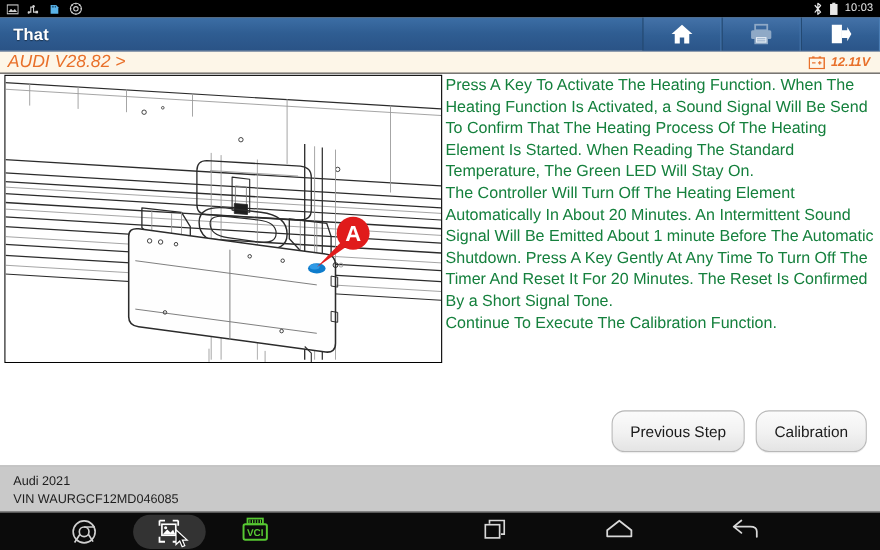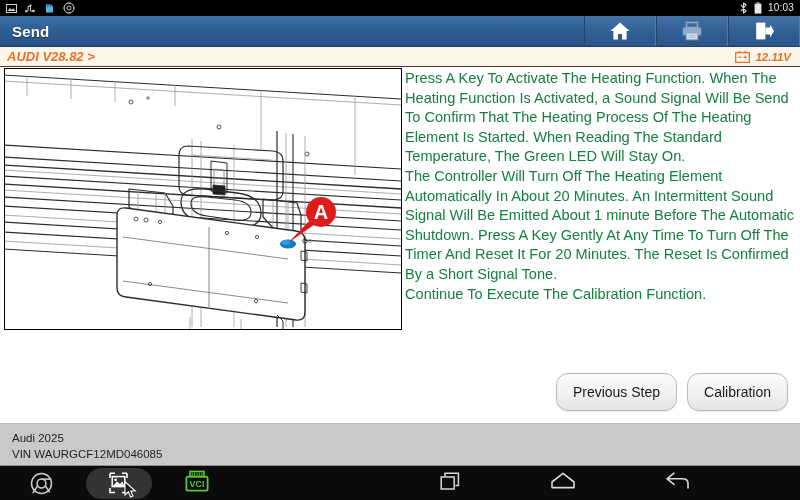--- a/index.html
+++ b/index.html
@@ -51,21 +51,21 @@
   .tb-btn.disabled { cursor: default; }
 
   
   .cribbar {
     position: absolute; top: 47px; left: 0; width: 800px; height: 20px;
     background: #fdf6e8;
     border-bottom: 1px solid #3f3f3f;
     display: flex; align-items: center;
   }
   .crumb {
-    color: #e8702a; font-size: 13px; font-style: italic; font-weight: bold;
+    color: #e8702a; font-size: 16px; font-style: italic; font-weight: normal;
     margin-left: 7px; cursor: pointer; white-space: nowrap;
   }
   .volt-wrap { margin-left: auto; display: flex; align-items: flex-start; gap: 5px; margin-right: 9px; }
   .volt {
     color: #e8702a; font-size: 11.5px; font-style: italic; font-weight: bold;
     white-space: nowrap;
   }
 
   
   .content {
@@ -110,21 +110,21 @@
     border-top: 1px solid #bdbdbd;
     padding: 6px 0 0 12px;
   }
   .vehinfo div { font-size: 11.5px; color: #1e1e1e; line-height: 16px; }
 
   
   .navbar {
     position: absolute; top: 465px; left: 0; width: 800px; height: 35px;
     background: #0b0b0b;
     border-top: 1px solid #8e8e8e;
-    display: flex; align-items: center;
+    display: flex; align-items: center; padding-left: 35px;
   }
   .nav-left { display: flex; align-items: center; gap: 0px; padding-left: 2px; }
   .nav-slot {
     width: 78px; height: 33px;
     display: flex; align-items: center; justify-content: center;
     cursor: pointer; position: relative;
   }
   .nav-slot.pressed::before {
     content: ""; position: absolute; left: 6px; right: 6px; top: 1px; bottom: 1px;
     background: #333333; border-radius: 16px;
@@ -168,21 +168,21 @@
       </svg>
       <svg class="sb-ico" width="8" height="12" viewBox="0 0 8 12">
         <rect x="2.6" y="0.4" width="2.8" height="1.2" fill="#e8e8e8"></rect>
         <rect x="0.6" y="1.6" width="6.8" height="10" fill="#e8e8e8"></rect>
       </svg>
       <span class="sb-time">10:03</span>
     </div>
   </div>
 
   <div class="titlebar">
-    <span class="app-title">Send</span>
+    <span class="app-title">That</span>
     <div class="tb-actions">
       <div class="tb-btn">
         <svg width="22" height="20" viewBox="0 0 22 20">
           <path d="M11 1.5 L20.5 10 L17.6 10 L17.6 18.5 L13 18.5 L13 13 L9 13 L9 18.5 L4.4 18.5 L4.4 10 L1.5 10 Z" fill="#ffffff"></path>
         </svg>
       </div>
       <div class="tb-btn disabled">
         <svg width="22" height="20" viewBox="0 0 22 20">
           <rect x="5.5" y="1.5" width="11" height="5" fill="none" stroke="#8fa9c6" stroke-width="1.6"></rect>
           <rect x="1.8" y="6.5" width="18.4" height="8" rx="1.4" fill="#8fa9c6"></rect>
@@ -317,21 +317,21 @@
 The Controller Will Turn Off The Heating Element Automatically In About 20 Minutes. An Intermittent Sound Signal Will Be Emitted About 1 minute Before The Automatic Shutdown. Press A Key Gently At Any Time To Turn Off The Timer And Reset It For 20 Minutes. The Reset Is Confirmed By a Short Signal Tone.
 Continue To Execute The Calibration Function.</div>
 
     <div class="btn-row">
       <div class="flatbtn">Previous Step</div>
       <div class="flatbtn">Calibration</div>
     </div>
   </div>
 
   <div class="vehinfo">
-    <div>Audi  2025</div>
+    <div>Audi  2021</div>
     <div>VIN WAURGCF12MD046085</div>
   </div>
 
   <div class="navbar">
     <div class="nav-left">
       <div class="nav-slot">
         <svg width="23" height="23" viewBox="0 0 23 23">
           <circle cx="11.5" cy="11.5" r="10" fill="none" stroke="#cfcfcf" stroke-width="1.5"></circle>
           <circle cx="11.5" cy="11.5" r="4.4" fill="none" stroke="#cfcfcf" stroke-width="1.5"></circle>
           <path d="M11.5 7.1 L21.3 7.1" stroke="#cfcfcf" stroke-width="1.5"></path>

